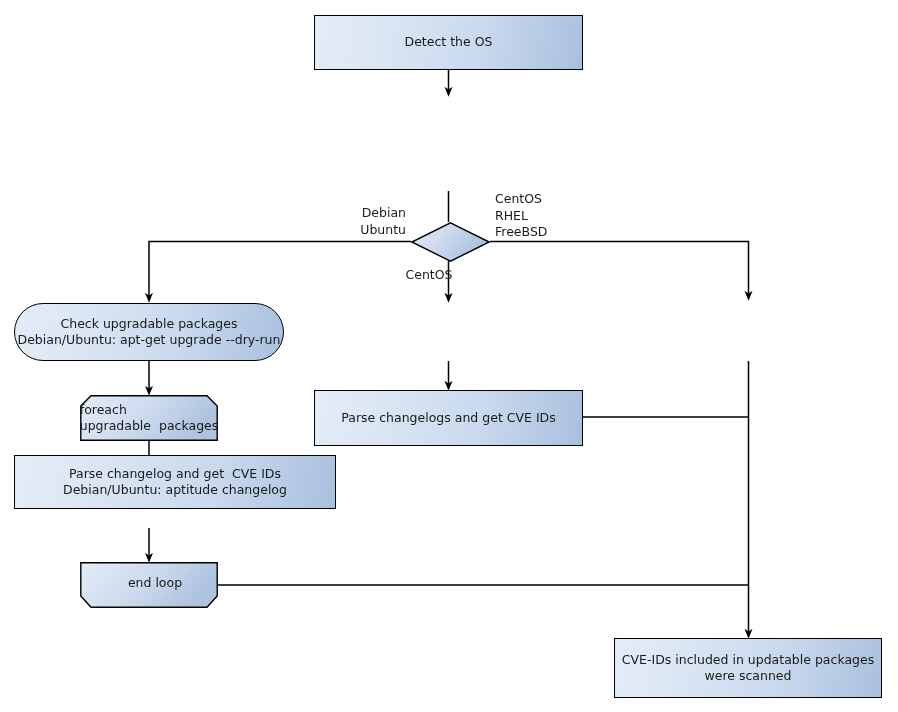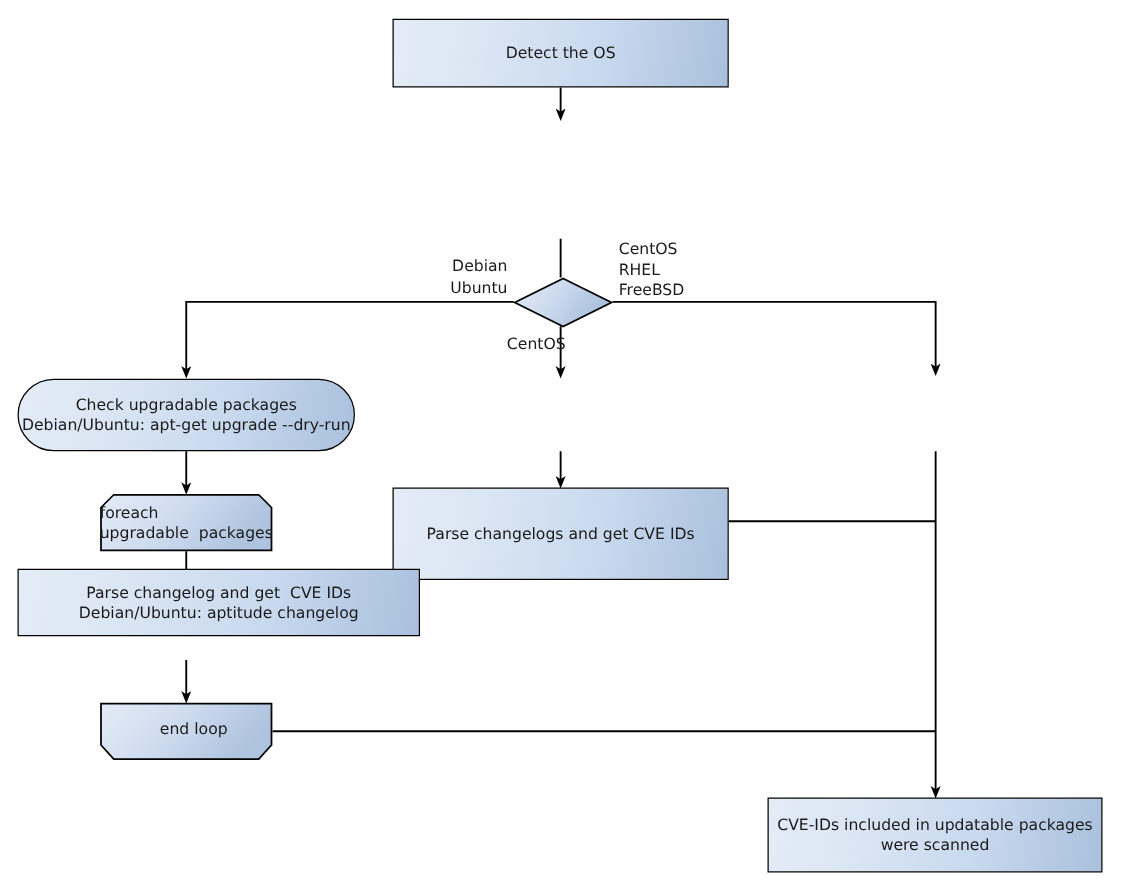--- a/index.html
+++ b/index.html
@@ -159,21 +159,21 @@
           <stop offset="50%" stop-color="#cfdcef"></stop>
           <stop offset="100%" stop-color="#aec3de"></stop>
         </linearGradient>
       </defs>
       <path d="M0.8,11 L11,0.8 L127,0.8 L137.2,11 L137.2,45.2 L0.8,45.2 Z" fill="url(#gls)" stroke="#000000" stroke-width="1.4"></path>
     </svg>
     <div class="shape-label">foreach
 upgradable  packages</div>
   </div>
 
-  <div class="node box" style="left:314px; top:390px; width:269px; height:74px;">
+  <div class="node box" style="left:314px; top:390px; width:269px; height:56px;">
     <span>Parse changelogs and get CVE IDs</span>
   </div>
 
   <div class="node box" style="left:14px; top:455px; width:322px; height:54px;">
     <span>Parse changelog and get  CVE IDs
 Debian/Ubuntu: aptitude changelog</span>
   </div>
 
   <div class="shape-wrap" style="left:80px; top:562px; width:150px; height:46px;">
     <svg class="shape-svg" width="138" height="46" viewBox="0 0 138 46">

